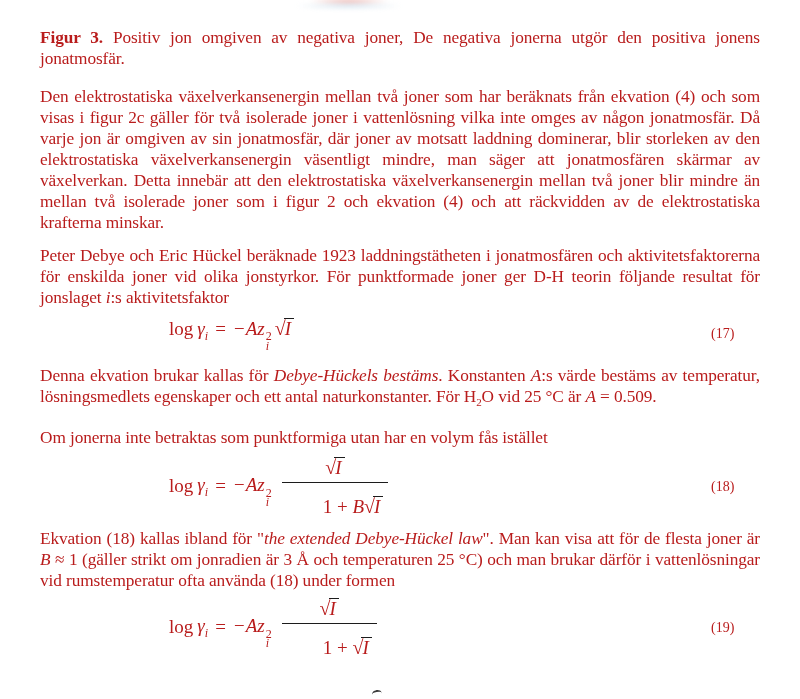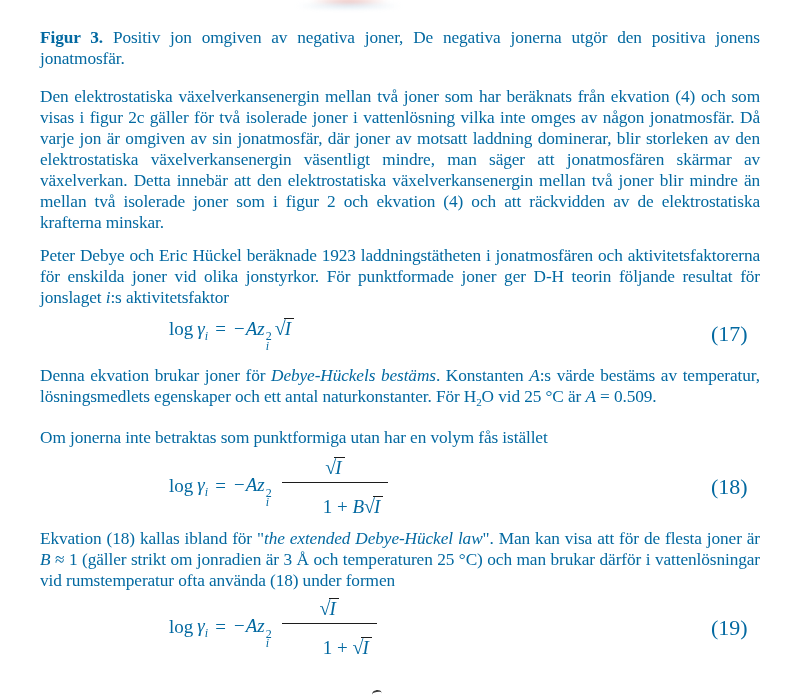--- a/index.html
+++ b/index.html
@@ -3,21 +3,21 @@
 <meta charset="utf-8">
 <style>
   html, body { margin: 0; padding: 0; background: #ffffff; }
   .page {
     position: relative;
     width: 800px;
     height: 699px;
     background: #ffffff;
     overflow: hidden;
     font-family: "Liberation Serif", "DejaVu Serif", serif;
-    color: #0369a1;
+    color: #b91c1c;
   }
   .content {
     position: absolute;
     left: 40px;
     right: 40px;
     top: 27px;
   }
   p.text {
     font-size: 17.3px;
     line-height: 21px;
@@ -75,21 +75,21 @@
     line-height: 1.15;
   }
   .frac .num { display: block; padding: 0 5px 3px 5px; }
   .frac .den { display: block; border-top: 1.6px solid #1c1c1c; padding: 12px 5px 0 5px; }
   .eq-number {
     position: absolute;
     left: 578px;
     top: 50%;
     transform: translateY(-50%);
     font-style: normal;
-    font-size: 22px;
+    font-size: 14px;
   }
 
   
   .figure-remnant { position: absolute; left: 296px; top: -5px; width: 110px; height: 16px; filter: blur(2px); }
   .remnant-pink  { position: absolute; left: 14px; top: 3px; width: 78px; height: 6px;
                    background: radial-gradient(ellipse at center, rgba(221,118,108,0.6), rgba(255,255,255,0) 75%); }
   .remnant-blue  { position: absolute; left: 0; top: 8px; width: 105px; height: 6px;
                    background: radial-gradient(ellipse at center, rgba(165,195,220,0.5), rgba(255,255,255,0) 75%); }
   .page-number-remnant {
     position: absolute;
@@ -121,21 +121,21 @@
     <p class="text mb4"><span>Peter Debye och Eric Hückel beräknade 1923 laddningstätheten i jonatmosfären och aktivitetsfaktorerna för enskilda joner vid olika jonstyrkor. För punktformade joner ger D-H teorin följande resultat för jonslaget </span><i>i</i><span>:s aktivitetsfaktor</span></p>
 
     <div class="equation eq17">
       <span class="eq-body"><span class="roman fn">log</span><span>γ</span><sub class="gsub">i</sub><span class="eqs">=</span><span>−Az</span><span class="supsub">
             <span class="ss-sup">2</span>
             <span class="ss-sub">i</span>
           </span><span class="sqrt"><span class="radsign">√</span><span class="radicand">I</span></span></span>
       <span class="eq-number">(17)</span>
     </div>
 
-    <p class="text mb14"><span>Denna ekvation brukar joner för </span><i>Debye-Hückels bestäms</i><span>. Konstanten </span><i>A</i><span>:s värde bestäms av temperatur, lösningsmedlets egenskaper och ett antal naturkonstanter. För H</span><sub>2</sub><span>O vid 25 °C är </span><i>A</i><span> = 0.509.</span></p>
+    <p class="text mb14"><span>Denna ekvation brukar kallas för </span><i>Debye-Hückels bestäms</i><span>. Konstanten </span><i>A</i><span>:s värde bestäms av temperatur, lösningsmedlets egenskaper och ett antal naturkonstanter. För H</span><sub>2</sub><span>O vid 25 °C är </span><i>A</i><span> = 0.509.</span></p>
 
     <p class="text mb2"><span>Om jonerna inte betraktas som punktformiga utan har en volym fås istället</span></p>
 
     <div class="equation eq18">
       <span class="eq-body"><span class="roman fn">log</span><span>γ</span><sub class="gsub">i</sub><span class="eqs">=</span><span>−Az</span><span class="supsub">
             <span class="ss-sup">2</span>
             <span class="ss-sub">i</span>
           </span><span class="frac"><span class="num"><span class="sqrt"><span class="radsign">√</span><span class="radicand">I</span></span></span><span class="den"><span class="roman">1 + </span><span>B</span><span class="sqrt"><span class="radsign">√</span><span class="radicand">I</span></span></span></span></span>
       <span class="eq-number">(18)</span>
     </div>

